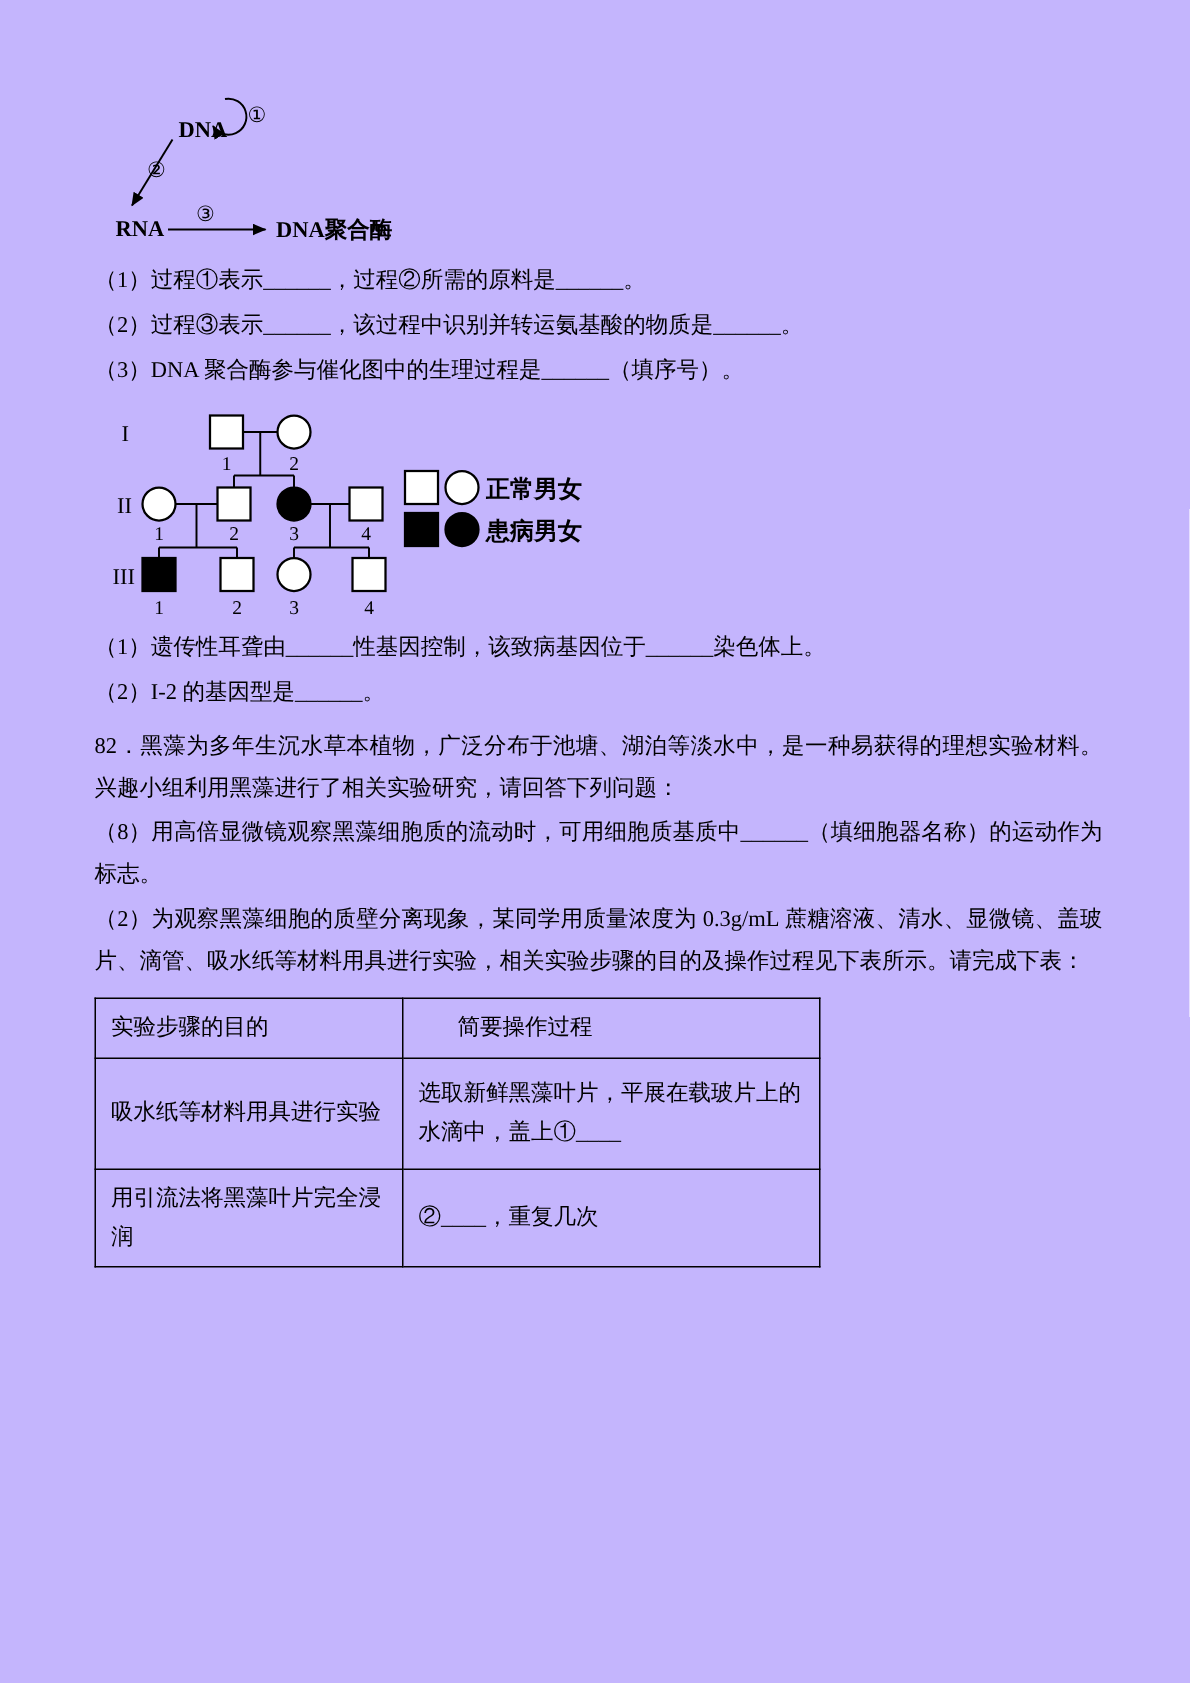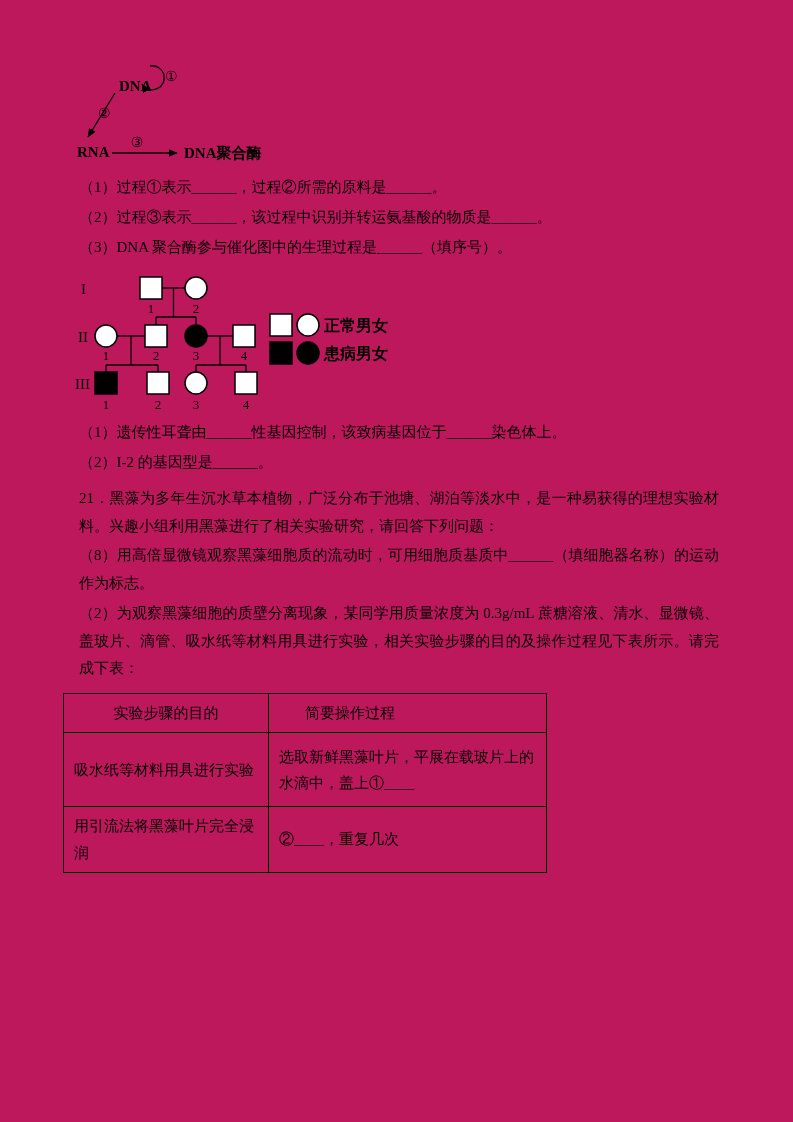--- a/index.html
+++ b/index.html
@@ -1,38 +1,38 @@
 <!DOCTYPE html>
 <html><head>
 <meta charset="utf-8">
 <style>
   * { box-sizing: border-box; }
   html, body { margin: 0; padding: 0; background: #ffffff; }
   .page {
     width: 793px; height: 1122px; margin: 0 auto; overflow: hidden;
-    background: #be185d; color: #000000; position: relative;
+    background: #c4b5fd; color: #000000; position: relative;
     font-family: "Liberation Serif", "DejaVu Serif", serif;
     padding: 56px 58px 0 63px;
   }
   .q-line {
-    margin: 2px 16px; font-size: 15px; line-height: 1.85;
+    margin: 2px 0; font-size: 15px; line-height: 1.85;
     text-align: justify; color: #000;
   }
   .stem { margin-top: 8px; }
   svg { display: block; }
   svg text { font-family: "Liberation Serif", "DejaVu Serif", serif; fill: #000; }
   .svg-bold { font-weight: bold; }
   .diagram-svg { margin: 0 0 6px 2px; }
   .pedigree-svg { margin: 4px 0 2px 2px; }
   table.exp-table { border-collapse: collapse; margin-top: 10px; table-layout: fixed; }
   .exp-table th, .exp-table td {
     border: 1px solid #000; font-size: 15px; font-weight: normal;
     text-align: left; vertical-align: middle; padding: 6px 10px; line-height: 1.75;
   }
-  .exp-table .col-purpose { width: 205px; text-align: center; }
+  .exp-table .col-purpose { width: 205px; }
   .exp-table .col-operation { width: 278px; padding-left: 36px; }
   .exp-table tr.hdr { height: 38px; }
   .exp-table tr.tall { height: 74px; }
   .exp-table tr.short { height: 48px; }
 </style>
 </head>
 <body>
 
 <div class="page">
 
@@ -109,21 +109,21 @@
     <circle cx="243" cy="60" r="11" fill="#fff" stroke="#000" stroke-width="1.5"></circle>
     <text x="259" y="66" font-size="16" class="svg-bold">正常男女</text>
     <rect x="205" y="77" width="22" height="22" fill="#000" stroke="#000" stroke-width="1.5"></rect>
     <circle cx="243" cy="88" r="11" fill="#000" stroke="#000" stroke-width="1.5"></circle>
     <text x="259" y="94" font-size="16" class="svg-bold">患病男女</text>
   </svg>
 
   <p class="q-line">（1）遗传性耳聋由______性基因控制，该致病基因位于______染色体上。</p>
   <p class="q-line">（2）I-2 的基因型是______。</p>
 
-  <p class="q-line stem">21．黑藻为多年生沉水草本植物，广泛分布于池塘、湖泊等淡水中，是一种易获得的理想实验材料。兴趣小组利用黑藻进行了相关实验研究，请回答下列问题：</p>
+  <p class="q-line stem">82．黑藻为多年生沉水草本植物，广泛分布于池塘、湖泊等淡水中，是一种易获得的理想实验材料。兴趣小组利用黑藻进行了相关实验研究，请回答下列问题：</p>
   <p class="q-line">（8）用高倍显微镜观察黑藻细胞质的流动时，可用细胞质基质中______（填细胞器名称）的运动作为标志。</p>
   <p class="q-line">（2）为观察黑藻细胞的质壁分离现象，某同学用质量浓度为 0.3g/mL 蔗糖溶液、清水、显微镜、盖玻片、滴管、吸水纸等材料用具进行实验，相关实验步骤的目的及操作过程见下表所示。请完成下表：</p>
 
   <table class="exp-table">
     <thead>
       <tr class="hdr">
         <th class="col-purpose">实验步骤的目的</th>
         <th class="col-operation">简要操作过程</th>
       </tr>
     </thead>

